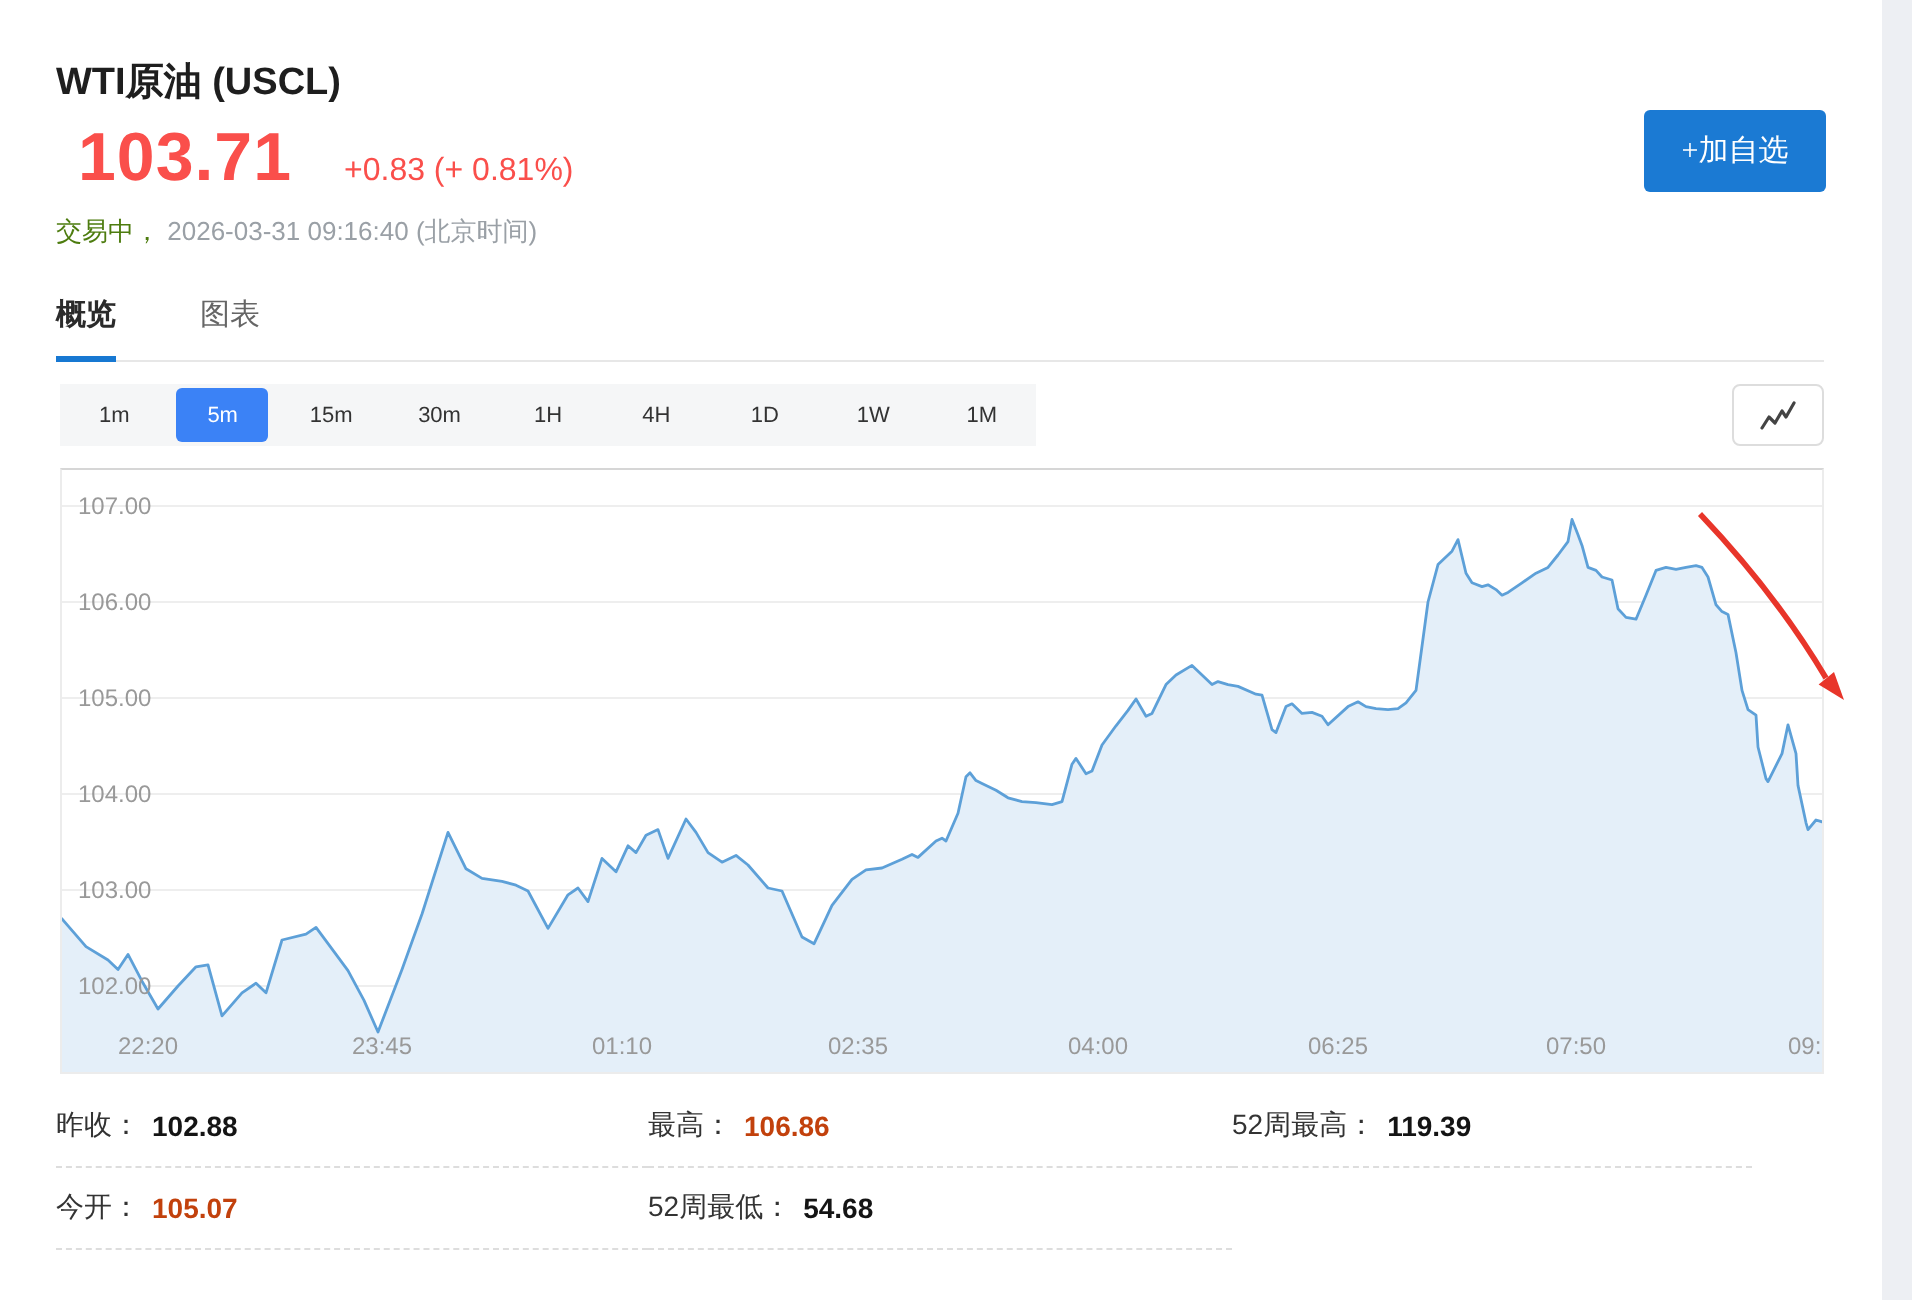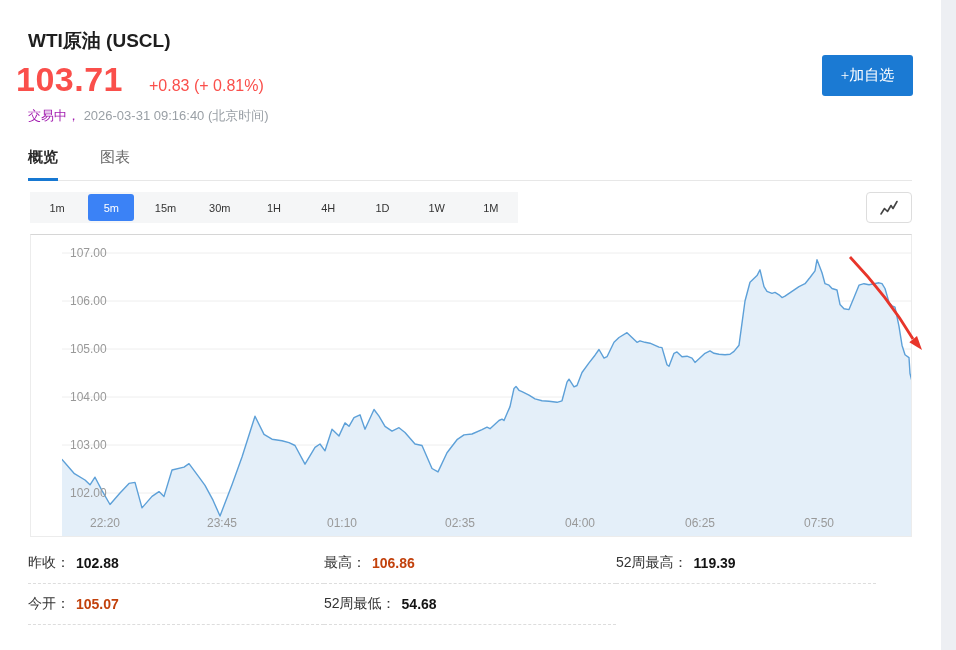--- a/index.html
+++ b/index.html
@@ -8,46 +8,46 @@
   .page { position:relative; width:956px; height:650px; background:#fff; }
 
   .scroll-strip { position:absolute; right:0; top:0; width:15px; height:650px; background:#edeff3; }
 
   .title { position:absolute; left:28px; top:28px; font-size:19px; font-weight:600; color:#1e1e1e; }
 
   .watch-btn { position:absolute; left:822px; top:55px; width:91px; height:41px;
                background:#1b7ad3; color:#fff; border:none; border-radius:3px;
                font-size:15px; cursor:pointer; font-family:Liberation Serif, serif; }
 
-  .price-row { position:absolute; left:16px; top:60px; display:flex; align-items:baseline; }
+  .price-row { position:absolute; left:39px; top:60px; display:flex; align-items:baseline; }
   .price { font-size:34px; font-weight:700; color:#fa4f4b; letter-spacing:.5px; }
   .change { font-size:16px; color:#fa4f4b; margin-left:26px; }
 
   .status-row { position:absolute; left:28px; top:107px; font-size:13px; }
-  .status { color:#a21caf; }
+  .status { color:#4d7c0f; }
   .time { color:#9aa0a6; }
 
   .tabs { position:absolute; left:28px; top:146px; width:884px; height:35px;
           border-bottom:1px solid #e7e7e7; display:flex; }
   .tab { position:relative; margin-right:42px; font-size:15px; color:#666; cursor:pointer; padding-top:2px; }
   .tab.active { color:#2b2b2b; font-weight:700; }
   .tab.active::after { content:""; position:absolute; left:0; right:0; bottom:-1px; height:3px; background:#1778d2; }
 
   .tf-bar { position:absolute; left:30px; top:192px; width:488px; height:31px;
             background:#f5f6f7; display:flex; align-items:center; justify-content:space-around; }
   .tf-btn { width:46px; height:27px; border:none; background:transparent; border-radius:3px;
             font-size:11px; color:#333; cursor:pointer; font-family:inherit; }
   .tf-btn.active { background:#3b82f6; color:#fff; }
 
   .chart-type-btn { position:absolute; left:866px; top:192px; width:46px; height:31px;
                     background:#fff; border:1px solid #ddd; border-radius:4px; cursor:pointer;
                     display:flex; align-items:center; justify-content:center; }
 
   .chart { position:absolute; left:30px; top:234px; width:882px; height:303px;
-           border:1px solid #ececec; border-top-color:#d6d6d6; overflow:hidden;padding-left:31px; }
+           border:1px solid #ececec; border-top-color:#d6d6d6; overflow:hidden; }
 
   .overlay { position:absolute; left:0; top:0; width:956px; height:650px; pointer-events:none; }
 
   .stats { position:absolute; left:28px; top:543px; width:884px;
            display:grid; grid-template-columns:296px 292px 260px; }
   .stat-cell { height:41px; display:flex; align-items:center; border-bottom:1px dashed #ddd;
                font-size:14px; }
   .stat-label { color:#333; margin-right:6px; }
   .stat-value { font-weight:700; color:#141414; }
   .stat-value.red { color:#c2410c; }

